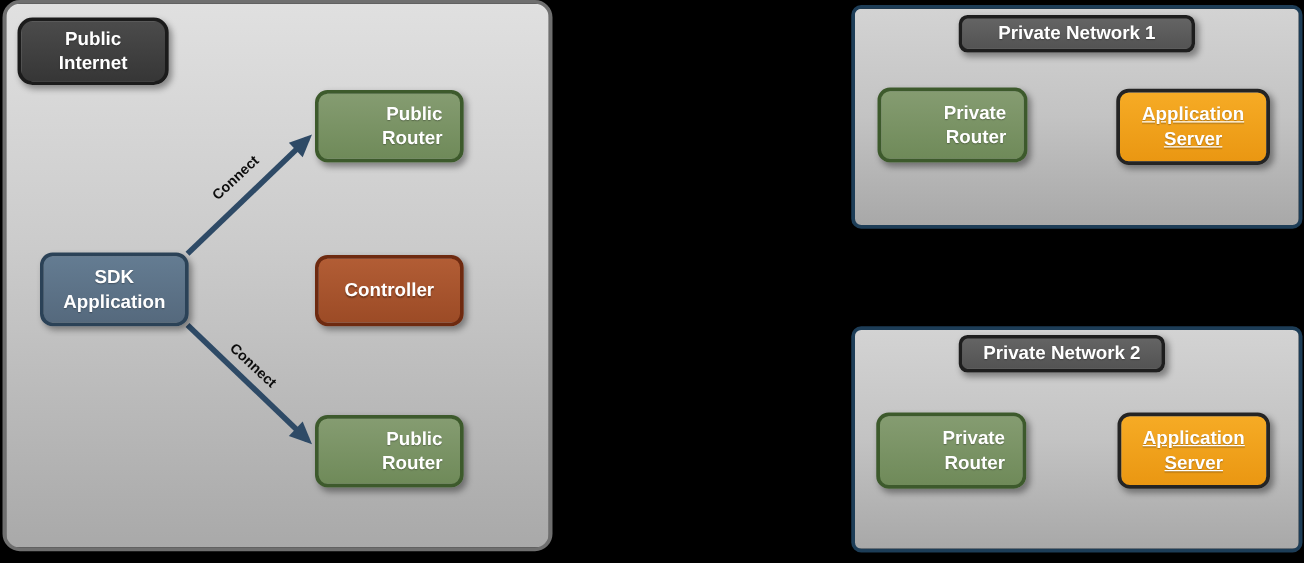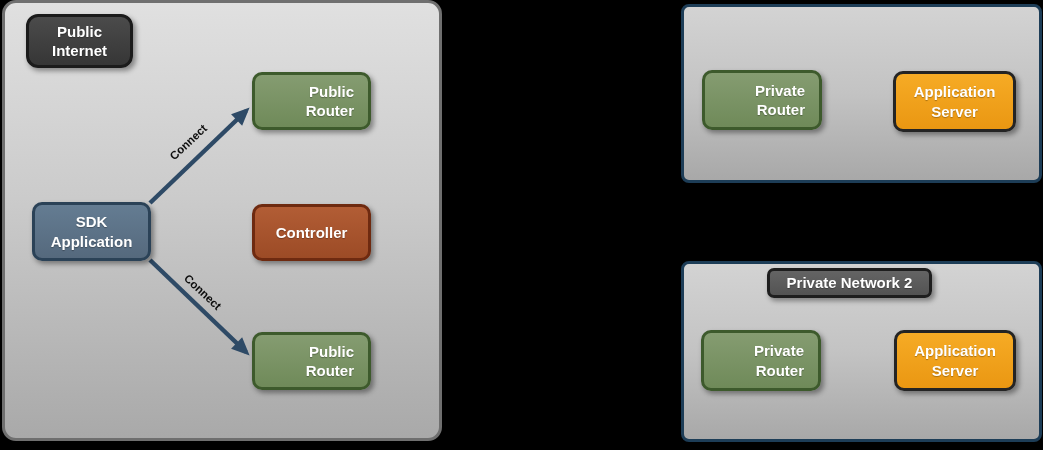--- a/index.html
+++ b/index.html
@@ -49,20 +49,21 @@
     background:linear-gradient(180deg,#647c92,#55697d);
     border:3px solid #2b4257;
   }
   .rust{
     background:linear-gradient(180deg,#b25d35,#9c4b26);
     border:3px solid #6e2a10;
   }
   .orange{
     background:linear-gradient(180deg,#f6ab25,#ea9712);
     border:3px solid #242424;
+    text-decoration:underline;
   }
   .edges{position:absolute;left:0;top:0;pointer-events:none;}
   .edge-line{stroke:#2e4a66;stroke-width:4.5px;}
   .edge-label{
     font-family:"Liberation Sans",sans-serif;
     font-size:11.5px;font-weight:bold;fill:#0d0d0d;
   }
 </style>
 </head>
 <body>
@@ -76,21 +77,21 @@
         <marker id="ah" markerUnits="userSpaceOnUse" markerWidth="20" markerHeight="18" refX="14" refY="9" orient="auto">
           <path d="M1,1 L19,9 L1,17 Z" fill="#2e4a66"></path>
         </marker>
       </defs>
       <line class="edge-line" x1="145" y1="200" x2="241" y2="108" marker-end="url(#ah)"></line>
       <line class="edge-line" x1="145" y1="257" x2="241" y2="349" marker-end="url(#ah)"></line>
       <text class="edge-label" text-anchor="middle" transform="translate(186,142) rotate(-43)">Connect</text>
       <text class="edge-label" text-anchor="middle" transform="translate(195,292) rotate(43)">Connect</text>
     </svg>
 
-    <div class="node dark" style="left:21px;top:11px;width:107px;height:54px;">
+    <div class="node dark" style="left:9px;top:11px;width:121px;height:54px;">
       <span>Public Internet</span>
     </div>
 
     <div class="node green" style="left:247px;top:69px;width:119px;height:58px;">
       <span>Public Router</span>
     </div>
 
     <div class="node rust" style="left:247px;top:201px;width:119px;height:57px;">
       <span>Controller</span>
     </div>
@@ -98,20 +99,23 @@
     <div class="node slate" style="left:27px;top:199px;width:119px;height:59px;">
       <span>SDK Application</span>
     </div>
 
     <div class="node green" style="left:247px;top:329px;width:119px;height:58px;">
       <span>Public Router</span>
     </div>
   </section>
 
   <section class="panel private-panel pn1">
+    <div class="node net-title" style="left:83px;top:5px;width:189px;height:30px;">
+      <span>Private Network 1</span>
+    </div>
     <div class="node green" style="left:18px;top:63px;width:120px;height:60px;">
       <span>Private Router</span>
     </div>
     <div class="node orange" style="left:209px;top:64px;width:123px;height:61px;">
       <span>Application Server</span>
     </div>
   </section>
 
   <section class="panel private-panel pn2">
     <div class="node net-title" style="left:83px;top:4px;width:165px;height:30px;">

